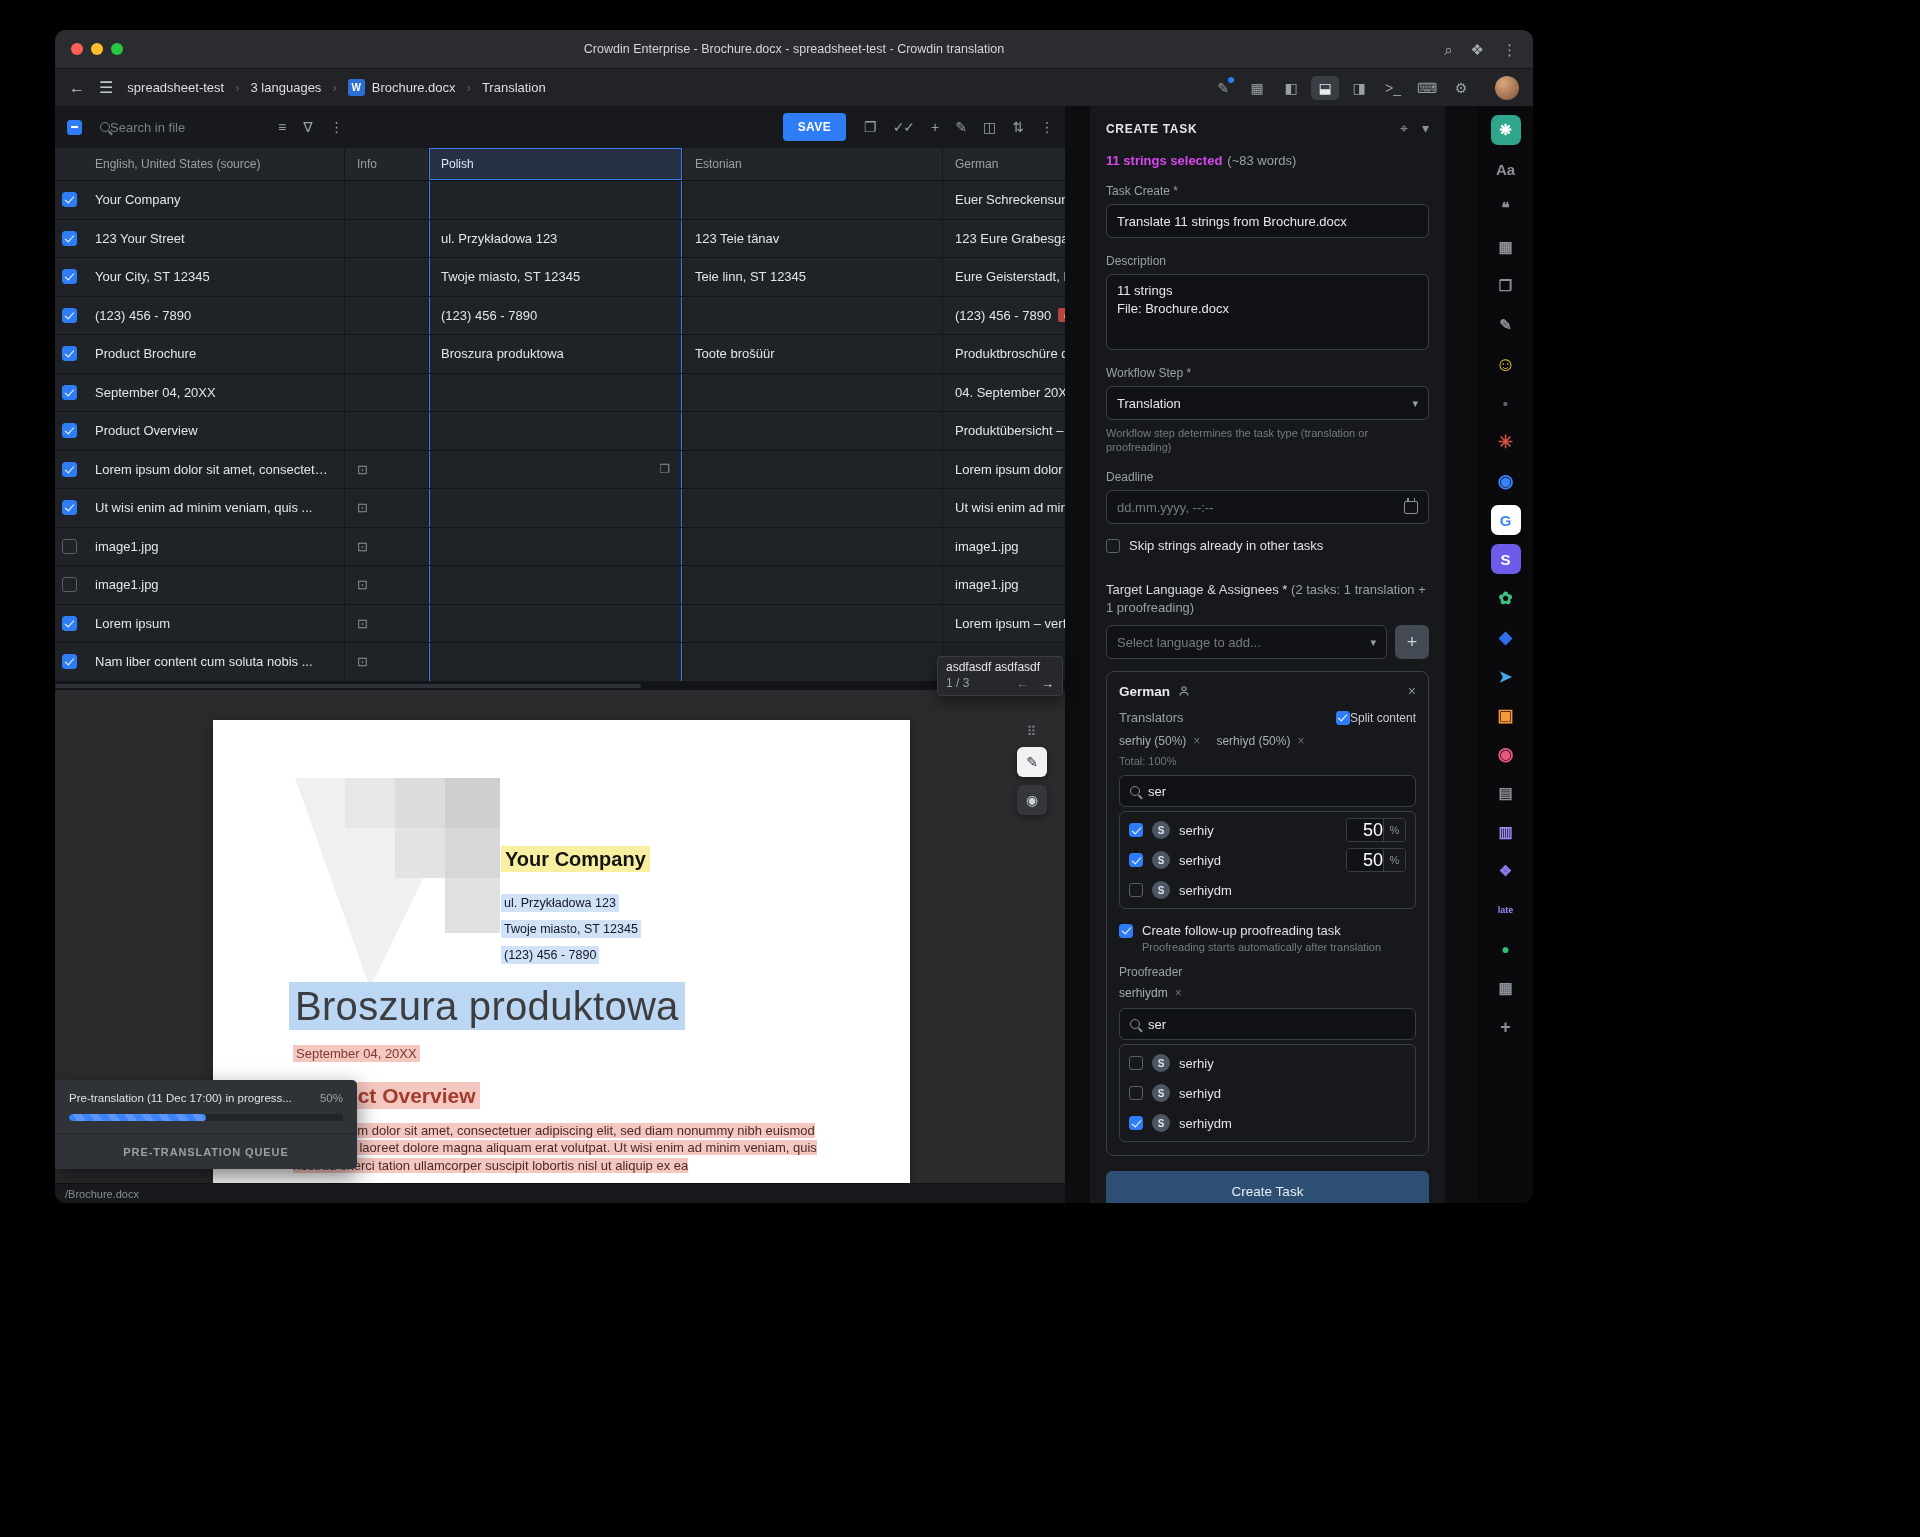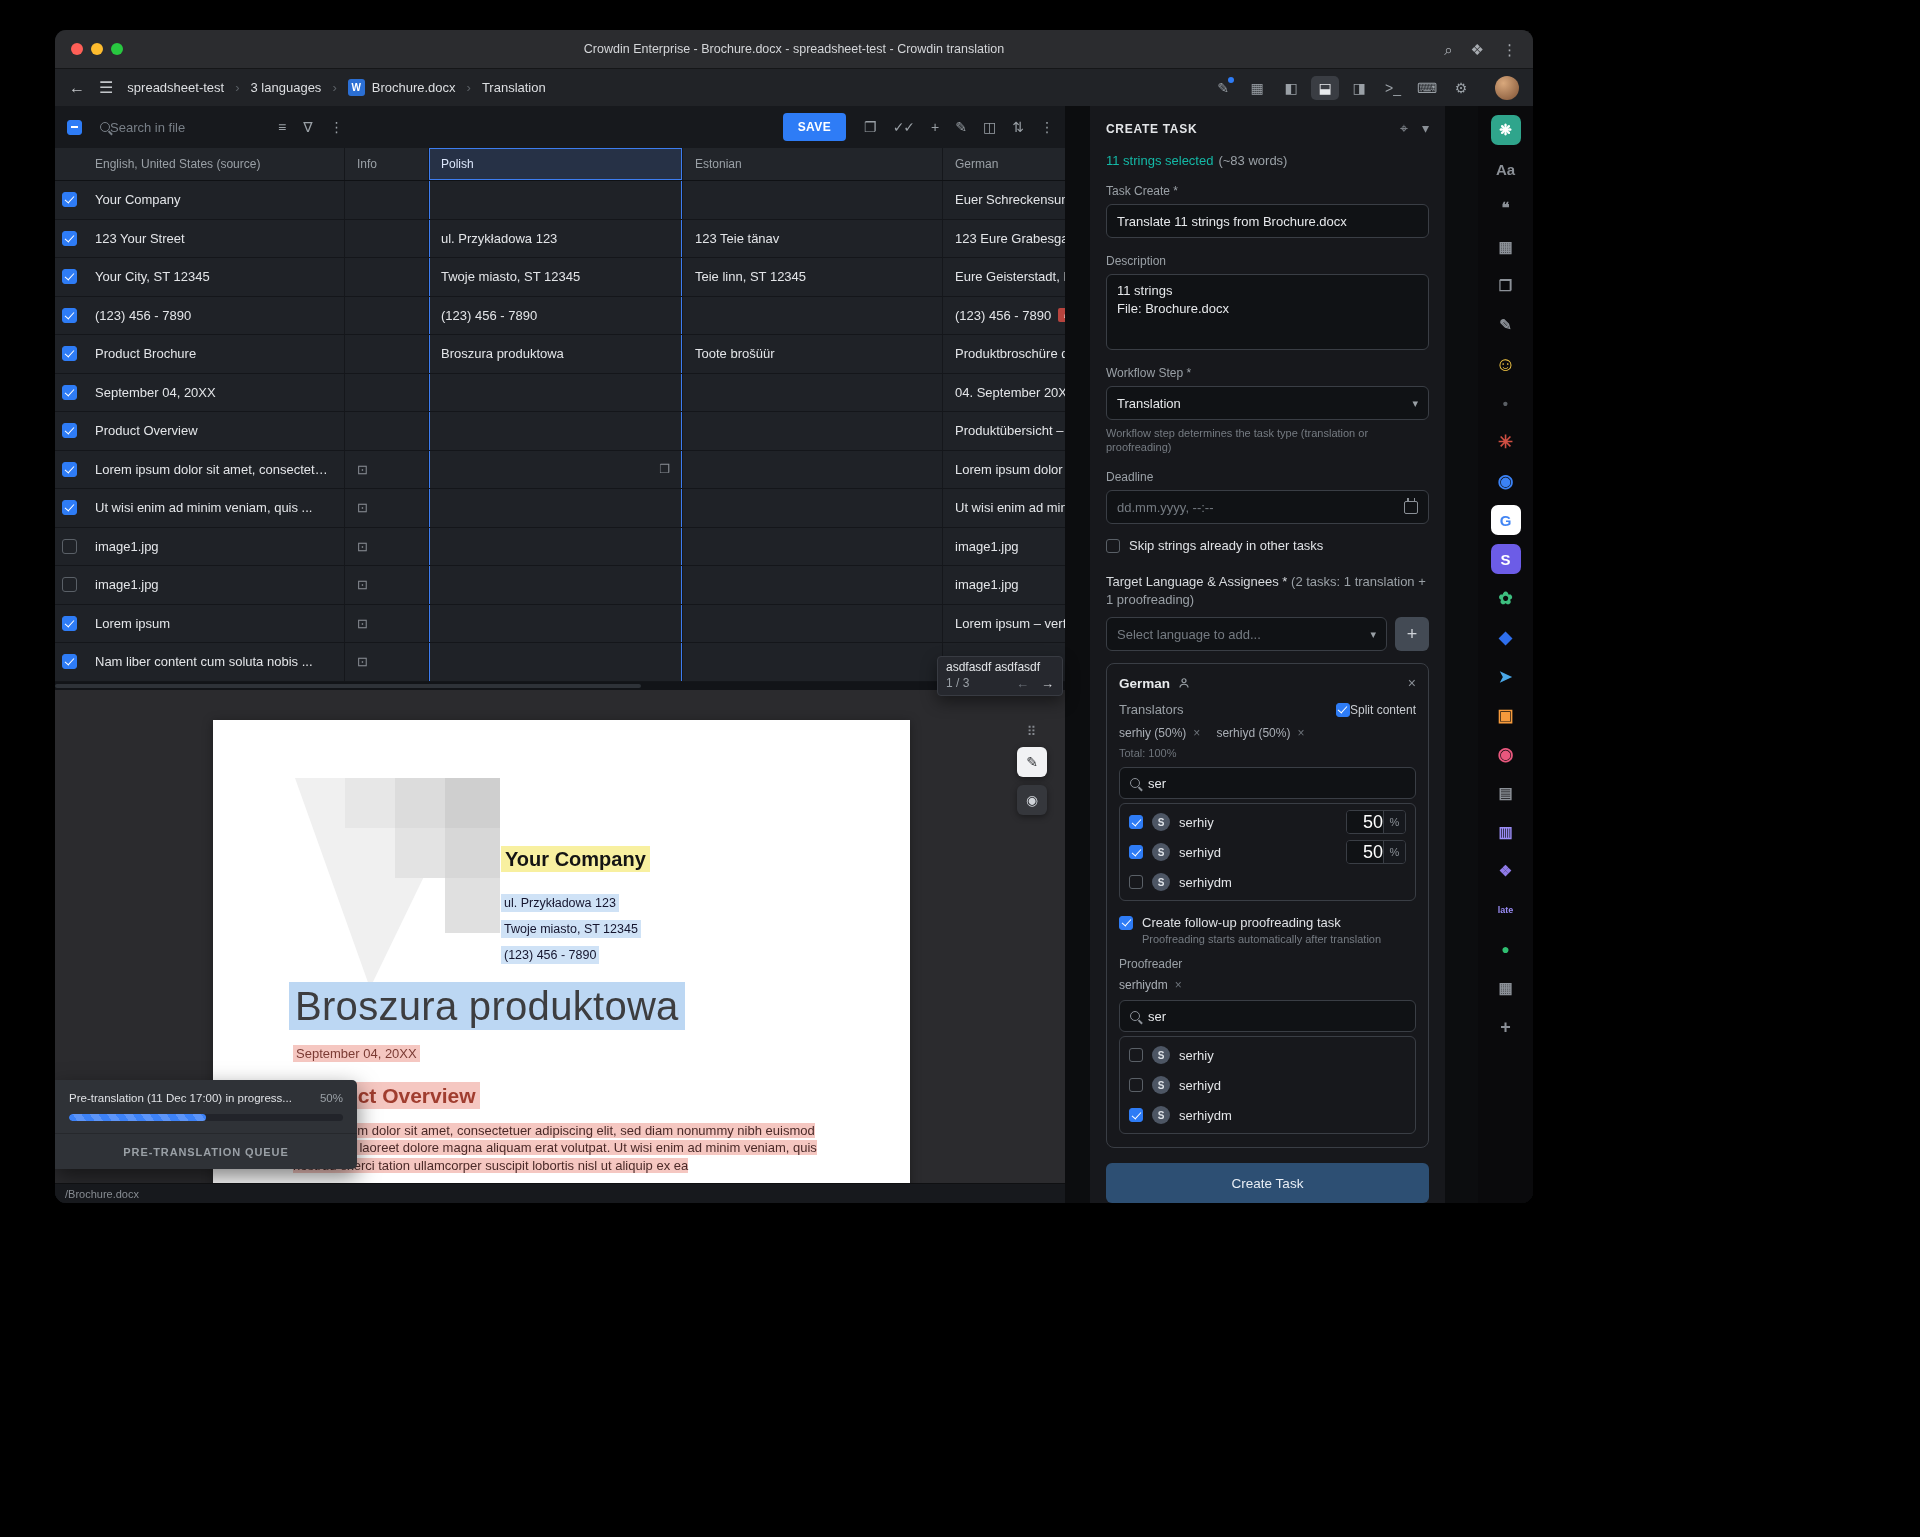--- a/index.html
+++ b/index.html
@@ -95,34 +95,34 @@
 .progress{margin-top:10px;height:7px;border-radius:4px;background:#22242a;overflow:hidden}
 .progress .bar{height:100%;border-radius:4px;background:repeating-linear-gradient(55deg,var(--progress) 0 7px,#5d95f8 7px 14px)}
 .toast-queue{margin-top:12px;height:36px;border-top:1px solid #26282c;display:flex;align-items:center;justify-content:center;color:#9aa0a6;font-weight:bold;font-size:11px;letter-spacing:.9px}
 
 .statusbar{height:20px;flex:none;background:#17191d;border-top:1px solid #0f1012;display:flex;align-items:center;padding-left:10px;font-size:11px;color:#878c92}
 
 .p-h{display:flex;align-items:center}
 .p-title{font-size:12px;font-weight:bold;letter-spacing:.7px;color:#e3e5e8}
 .p-hic{margin-left:auto;display:flex;gap:14px;color:#8b9097;font-size:14px}
 .sel-line{margin-top:16px;font-size:13px}
-.sel-bold{color:#14b8a6;font-weight:normal}
+.sel-bold{color:#d946ef;font-weight:bold}
 .sel-muted{color:#9aa0a6;margin-left:5px}
 .f-label{margin-top:16px;font-size:12px;color:#9aa0a6}
 .f-input{margin-top:6px;height:34px;background:#101215;border:1px solid #3a3e45;border-radius:6px;display:flex;align-items:center;padding:0 10px;font-size:13px;color:#e6e8eb}
 input.bare{background:transparent;border:none;outline:none;color:inherit;font:inherit;width:100%}
 textarea.f-area{display:block;width:100%;margin-top:6px;height:76px;background:#101215;border:1px solid #3a3e45;border-radius:6px;padding:7px 10px;font-size:13px;color:#e6e8eb;resize:none;font-family:inherit;line-height:18px;outline:none}
 .caret{margin-left:auto;color:#9aa0a6;font-size:11px}
 .ph{color:#757b82}
 .cal{width:14px;height:13px;border:1.5px solid #8b9097;border-radius:2px;margin-left:auto;position:relative}
 .cal::before{content:"";position:absolute;top:-4px;left:2px;width:1.5px;height:4px;background:#8b9097}
 .cal::after{content:"";position:absolute;top:-4px;right:2px;width:1.5px;height:4px;background:#8b9097}
 .f-help{margin-top:6px;font-size:11px;color:#757b82;line-height:14px}
 .chk-row{margin-top:14px;display:flex;align-items:center;gap:9px;font-size:13px;color:#dfe1e5}
-.target-label{margin-top:20px;font-size:13px;line-height:18px}
+.target-label{margin-top:28px;font-size:13px;line-height:18px}
 .t-main{color:#d7dade}
 .t-sub{color:#9aa0a6}
 .lang-row{margin-top:8px;display:flex;gap:8px}
 .lang-row .f-input{margin-top:0;flex:1}
 .add-btn{width:34px;height:34px;border-radius:6px;background:#434a54;color:#cfd3d8;font-size:18px;display:flex;align-items:center;justify-content:center;flex:none}
 .gcard{margin-top:12px;border:1px solid #3a3e45;border-radius:8px;padding:11px 12px 13px}
 .g-h{display:flex;align-items:center;gap:8px}
 .g-name{font-size:13.5px;font-weight:bold;color:#e8eaed}
 .person{width:12px;height:12px}
 .g-close{margin-left:auto;color:#8b9097;font-size:14px}

